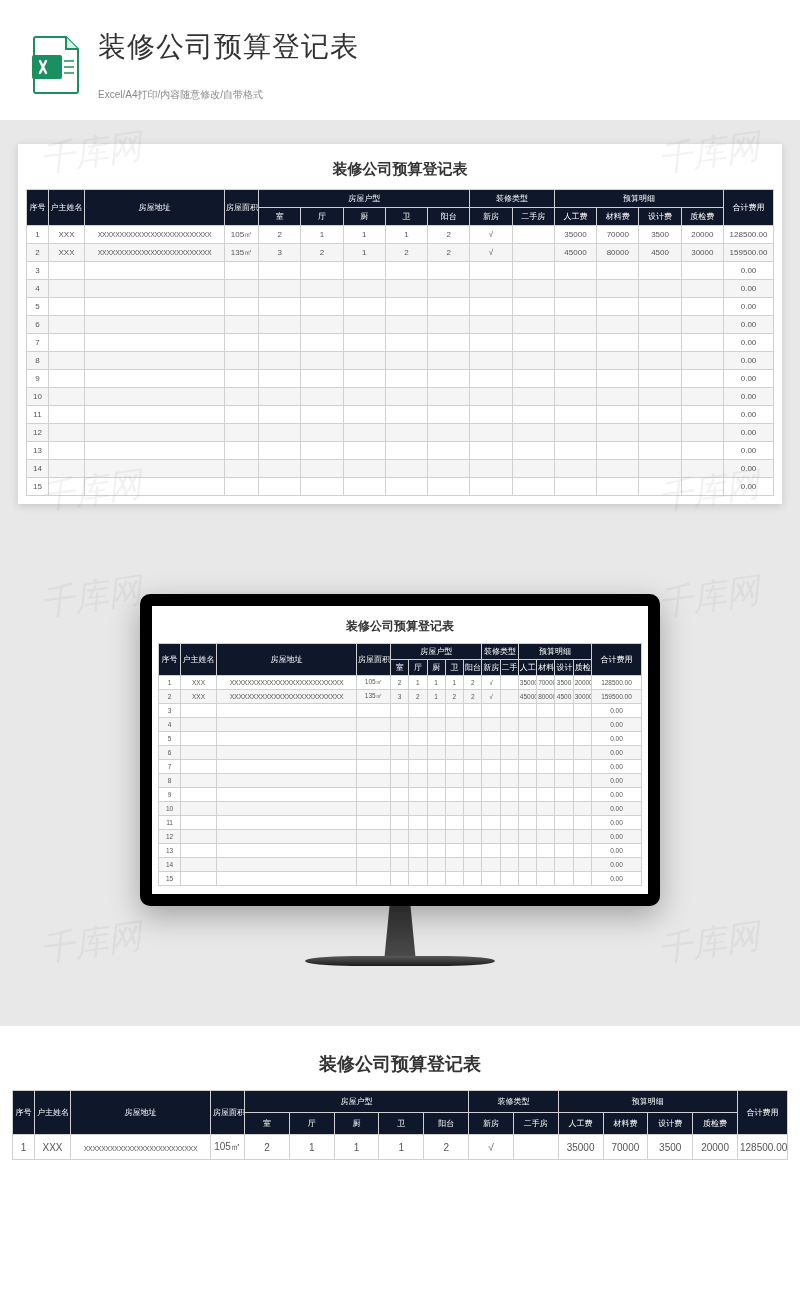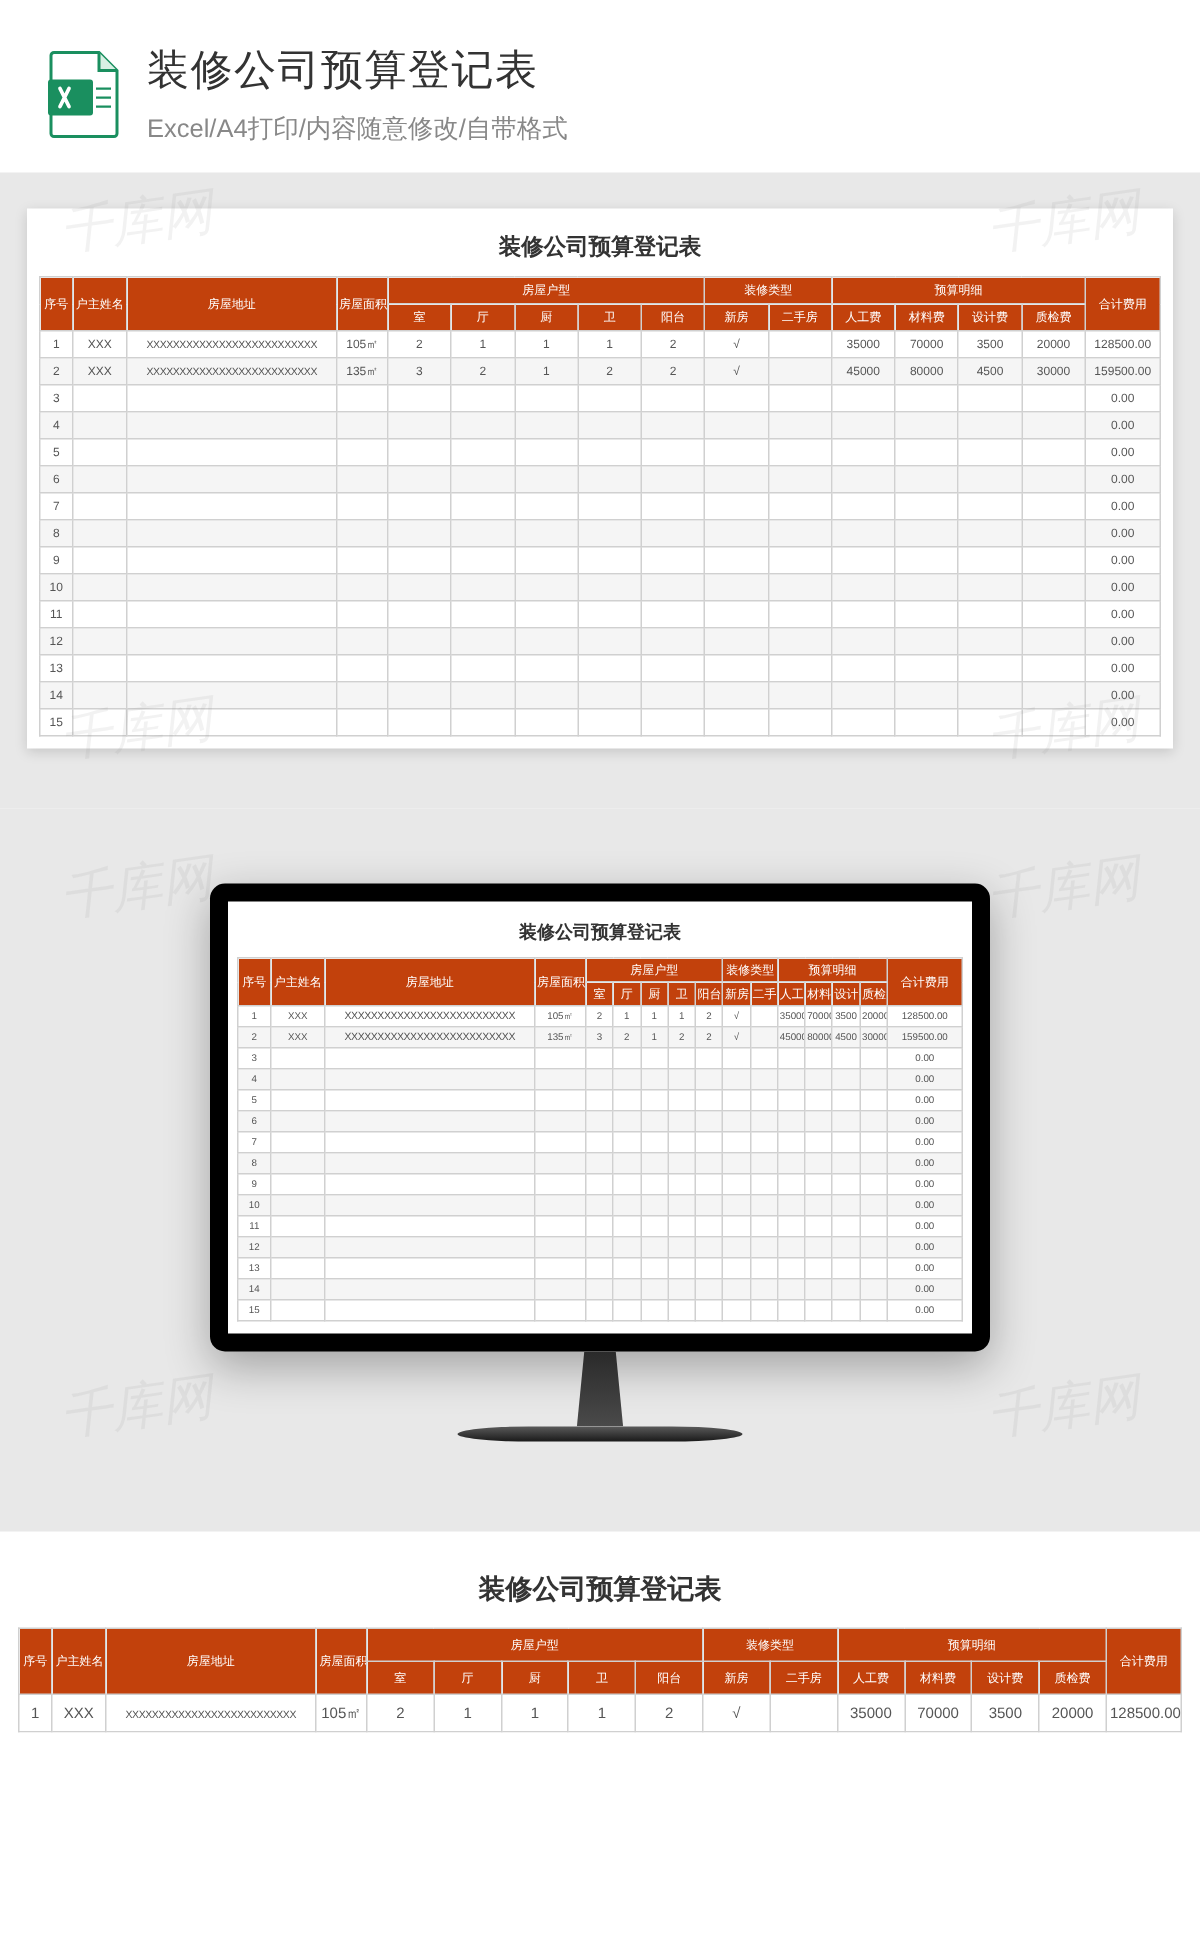--- a/index.html
+++ b/index.html
@@ -2,27 +2,27 @@
 <html><head>
 <meta charset="utf-8">
 <style>
 *{margin:0;padding:0;box-sizing:border-box}
 body{font-family:"Microsoft YaHei",Arial,sans-serif;background:#fff;width:800px}
 .header-area{padding:28px 30px 18px;display:flex;align-items:center;gap:16px}
 .excel-icon{width:52px;height:60px;position:relative;flex-shrink:0}
 .excel-icon svg{width:100%;height:100%}
 .titles{flex:1}
 .main-title{font-size:28px;color:#333;font-weight:400;letter-spacing:1px}
-.sub-title{font-size:17px;color:#888;margin-top:8px}
+.sub-title{font-size:10px;color:#888;margin-top:22px}
 .preview-section{background:#e8e8e8;padding:24px 18px 40px}
 .sheet-card{background:#fff;padding:10px 8px 8px;box-shadow:0 2px 8px rgba(0,0,0,.15)}
 .sheet-title{text-align:center;font-size:15px;color:#333;font-weight:700;padding:6px 0 10px}
 table{width:100%;border-collapse:collapse;font-size:8px;table-layout:fixed}
 th,td{border:1px solid #d0d0d0;text-align:center;padding:3px 1px;overflow:hidden;white-space:nowrap}
-thead th{background:#c2410c;color:#fff;font-weight:400;font-size:8px}
+thead th{background:#0f172a;color:#fff;font-weight:400;font-size:8px}
 tbody tr:nth-child(even){background:#f5f5f5}
 tbody td{color:#555;height:18px}
 .col-seq{width:22px}.col-name{width:36px}.col-addr{width:140px}.col-area{width:34px}
 .col-s{width:16px}.col-type{width:28px}.col-cost{width:36px}.col-total{width:50px}
 .monitor-section{background:#e8e8e8;padding:50px 0 60px;display:flex;justify-content:center}
 .monitor{width:520px;position:relative}
 .monitor-screen{background:#000;border-radius:10px;padding:12px;box-shadow:0 10px 30px rgba(0,0,0,.3)}
 .monitor-inner{background:#fff;padding:8px 6px}
 .monitor-inner .sheet-title{font-size:12px;padding:4px 0 8px}
 .monitor-inner table{font-size:6.5px}

